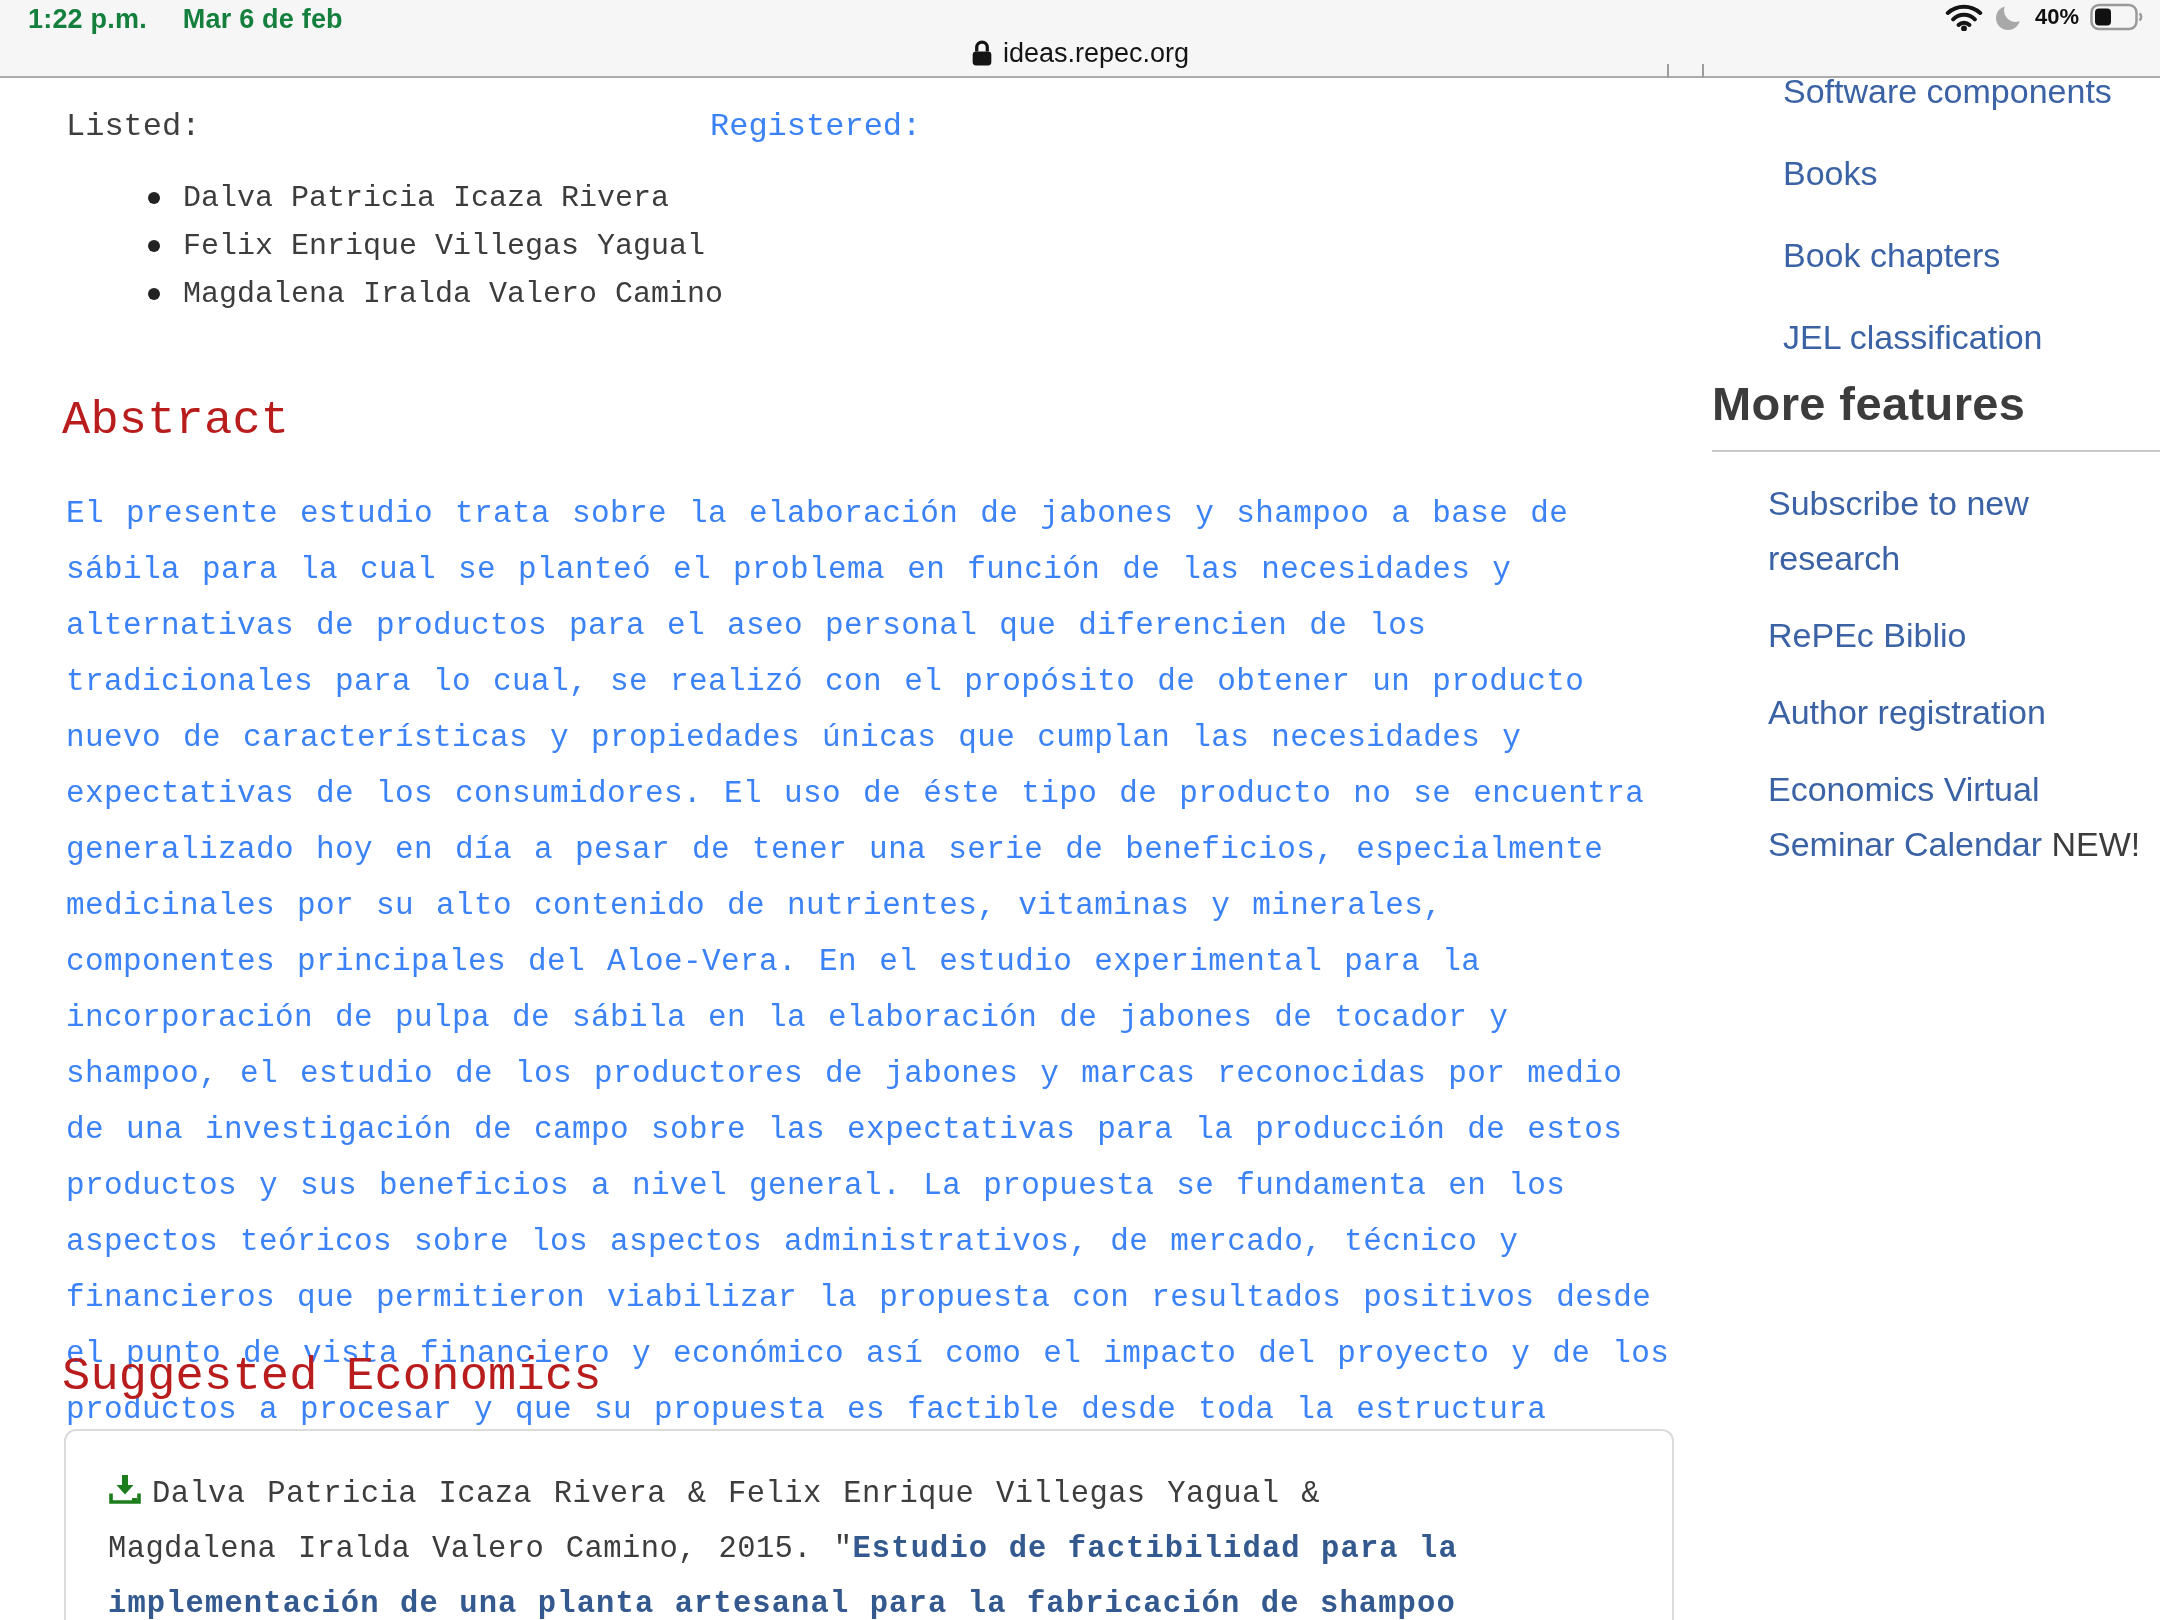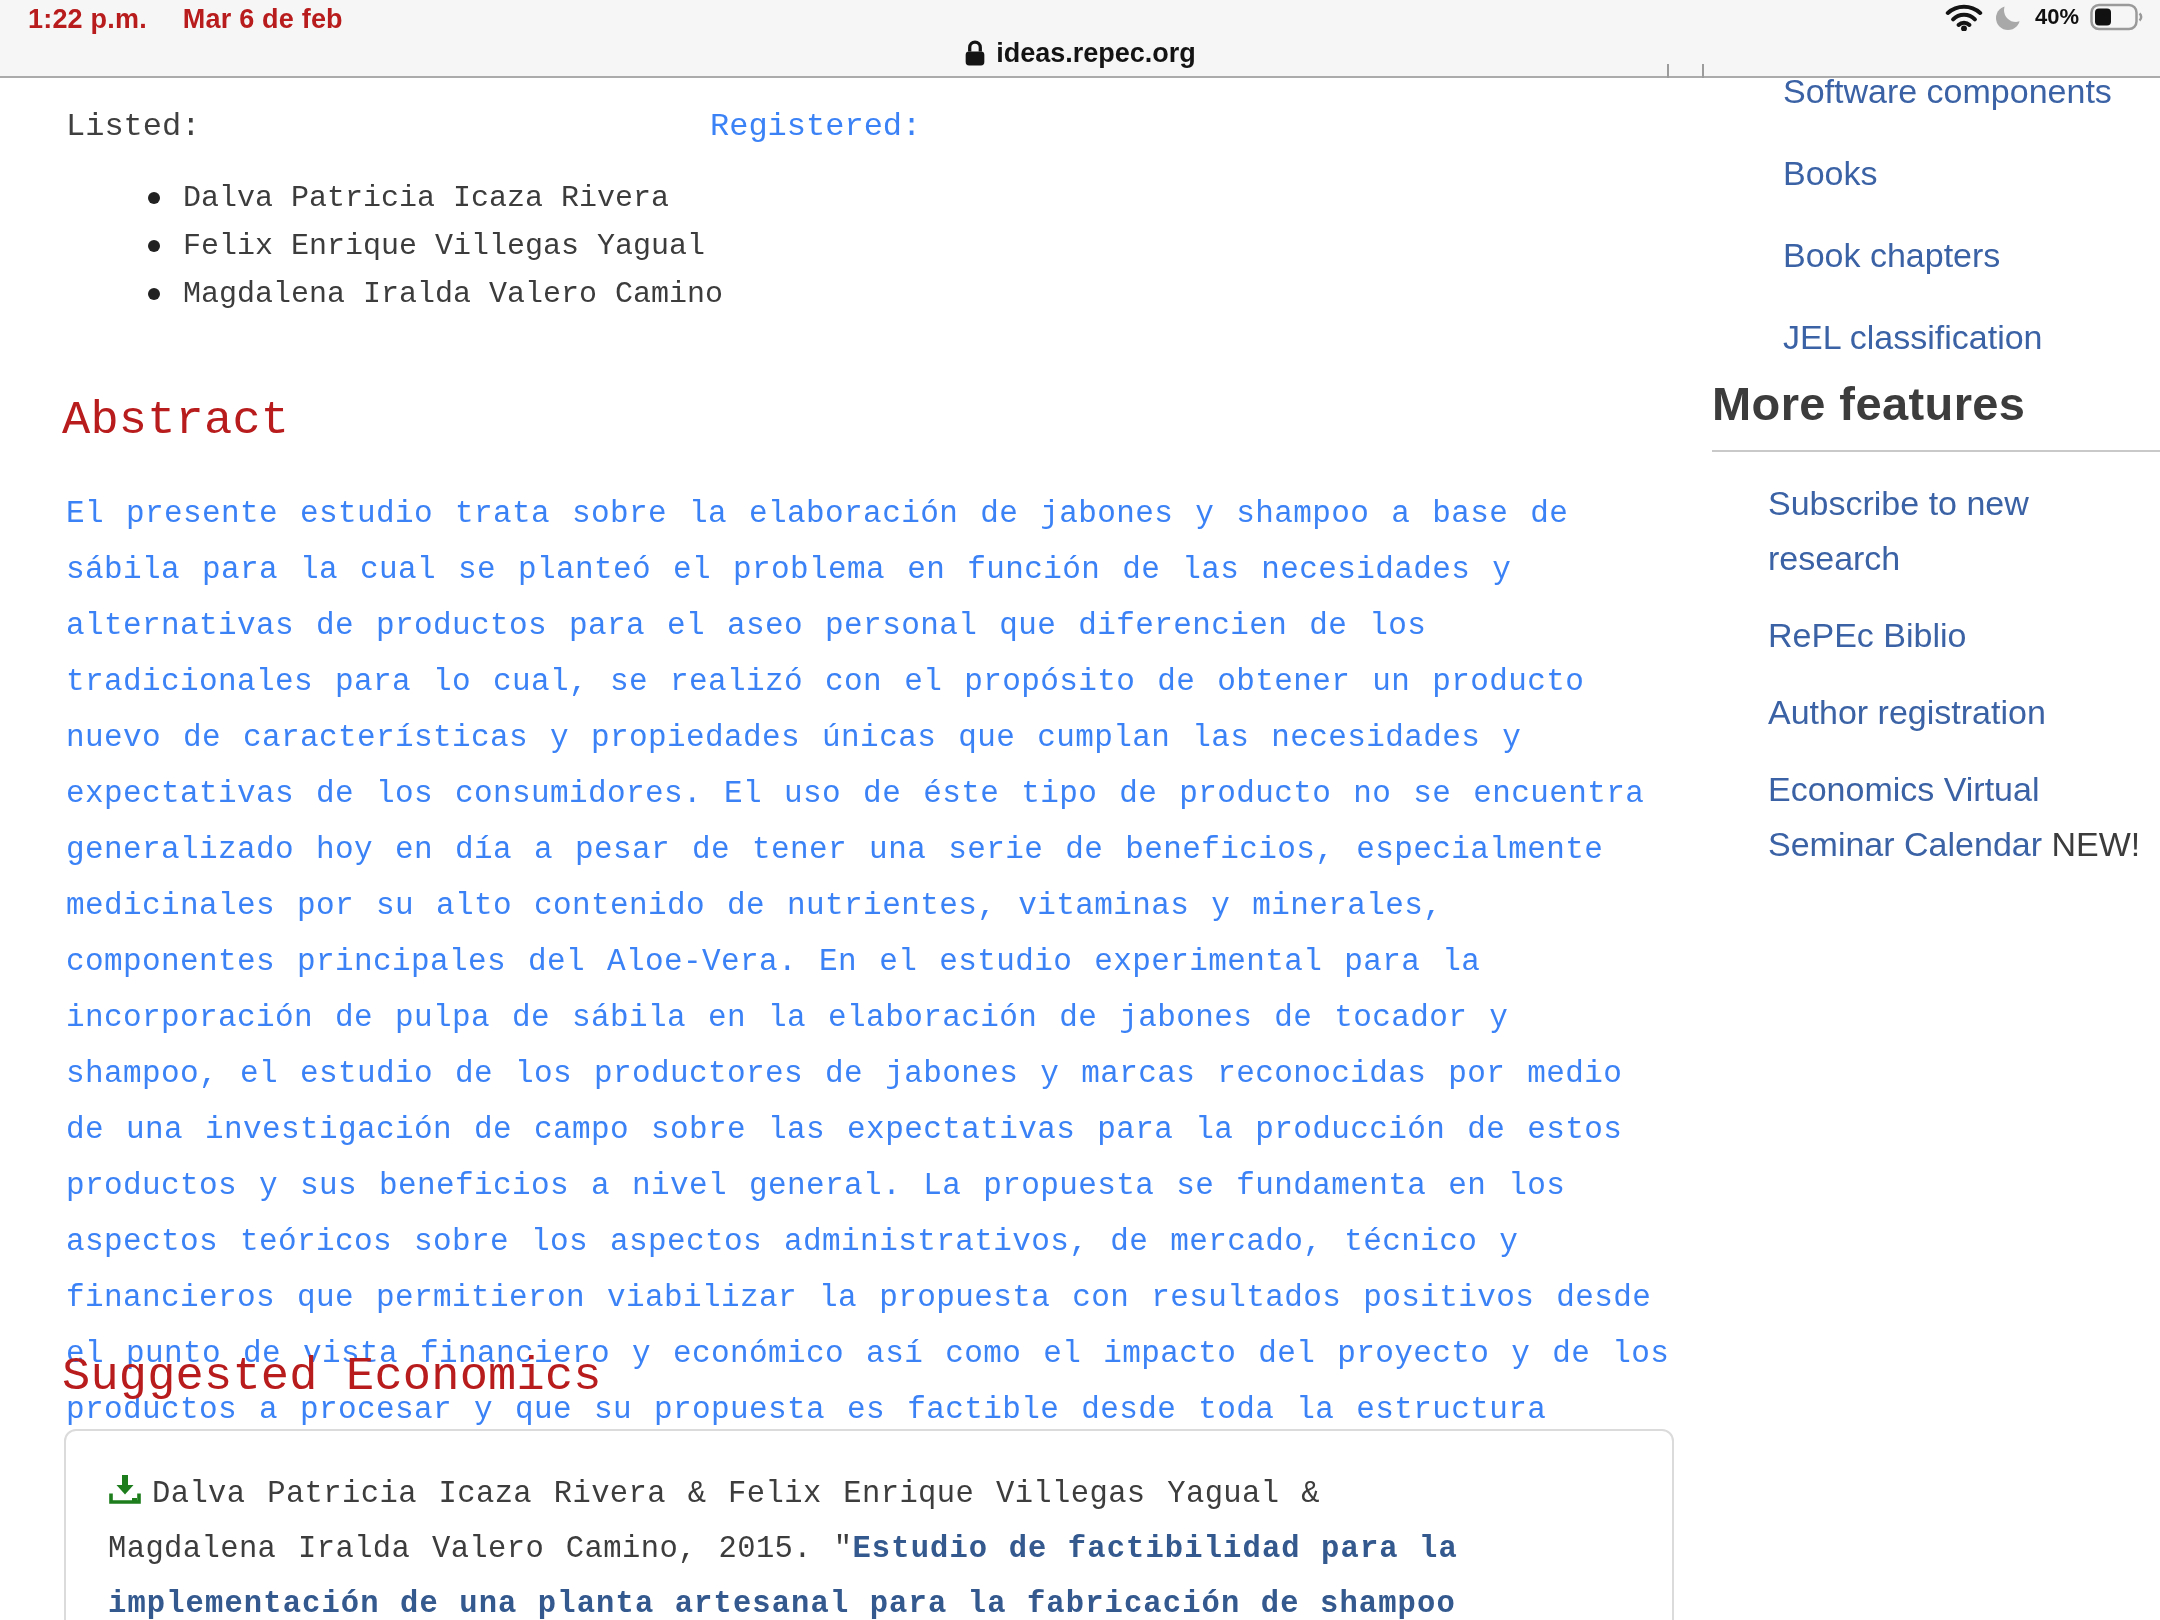--- a/index.html
+++ b/index.html
@@ -11,31 +11,31 @@
   .page { position:relative; width:2160px; height:1620px; }
 
   
   .chrome {
     position:absolute; top:0; left:0; right:0; height:78px;
     background:#f6f6f6; border-bottom:2px solid #ababab; z-index:5;
   }
   .statusbar { position:absolute; top:0; left:0; right:0; height:32px; }
   .status-left {
     position:absolute; left:28px; top:4px; display:flex; gap:36px;
-    font-size:27px; font-weight:700; color:#b91c1c; letter-spacing:.2px;
+    font-size:27px; font-weight:700; color:#15803d; letter-spacing:.2px;
   }
   .status-right {
     position:absolute; right:16px; top:2px; height:30px;
     display:flex; align-items:center; gap:11px;
   }
   .battery-pct { font-size:22px; font-weight:700; color:#101010; }
   .urlbar {
     position:absolute; top:30px; left:0; right:0; height:46px;
     display:flex; align-items:center; justify-content:center; gap:10px;
-    font-size:27px; font-weight:700; color:#141414;
+    font-size:27px; font-weight:400; color:#141414;
   }
   .chrome-frag { position:absolute; width:2px; height:14px; background:#9c9c9c; top:64px; z-index:6; }
   .frag-a { left:1667px; }
   .frag-b { left:1702px; }
 
   
   .main { position:absolute; left:0; top:78px; width:1705px; height:1542px;font-family:Liberation Mono, monospace; }
 
   .listed-row { position:absolute; left:66px; top:30px; width:1600px; font-size:32px; color:#3f3f3f; }
   .registered-link { position:absolute; left:644px; top:0; color:#3b82f6; text-decoration:none; }

